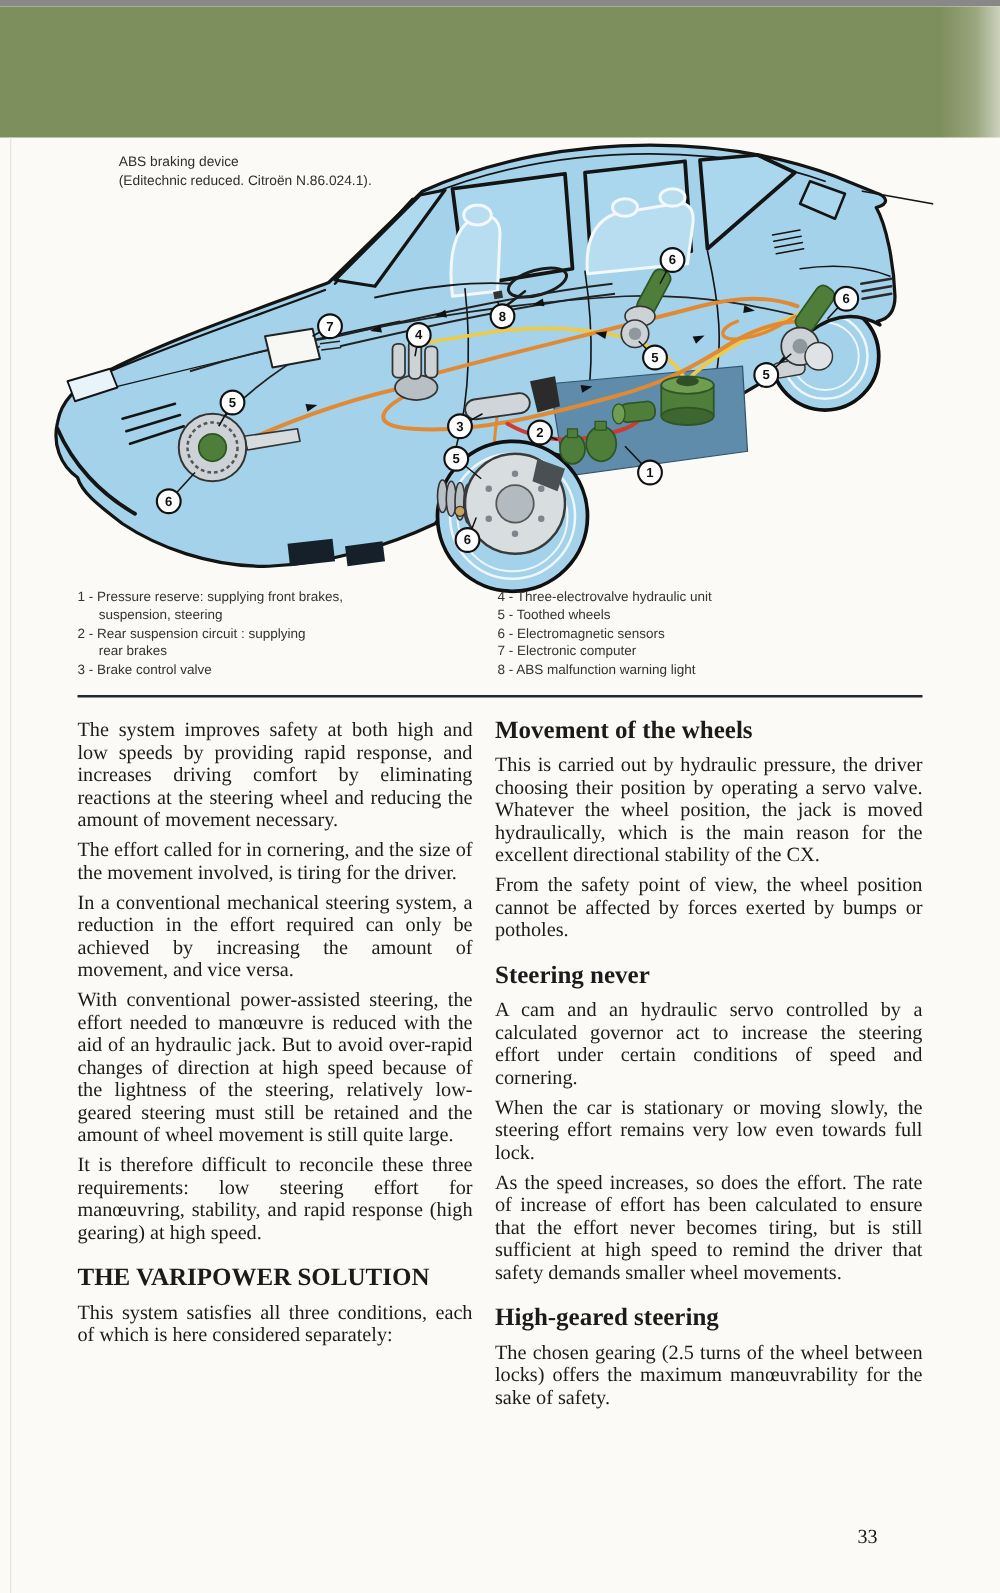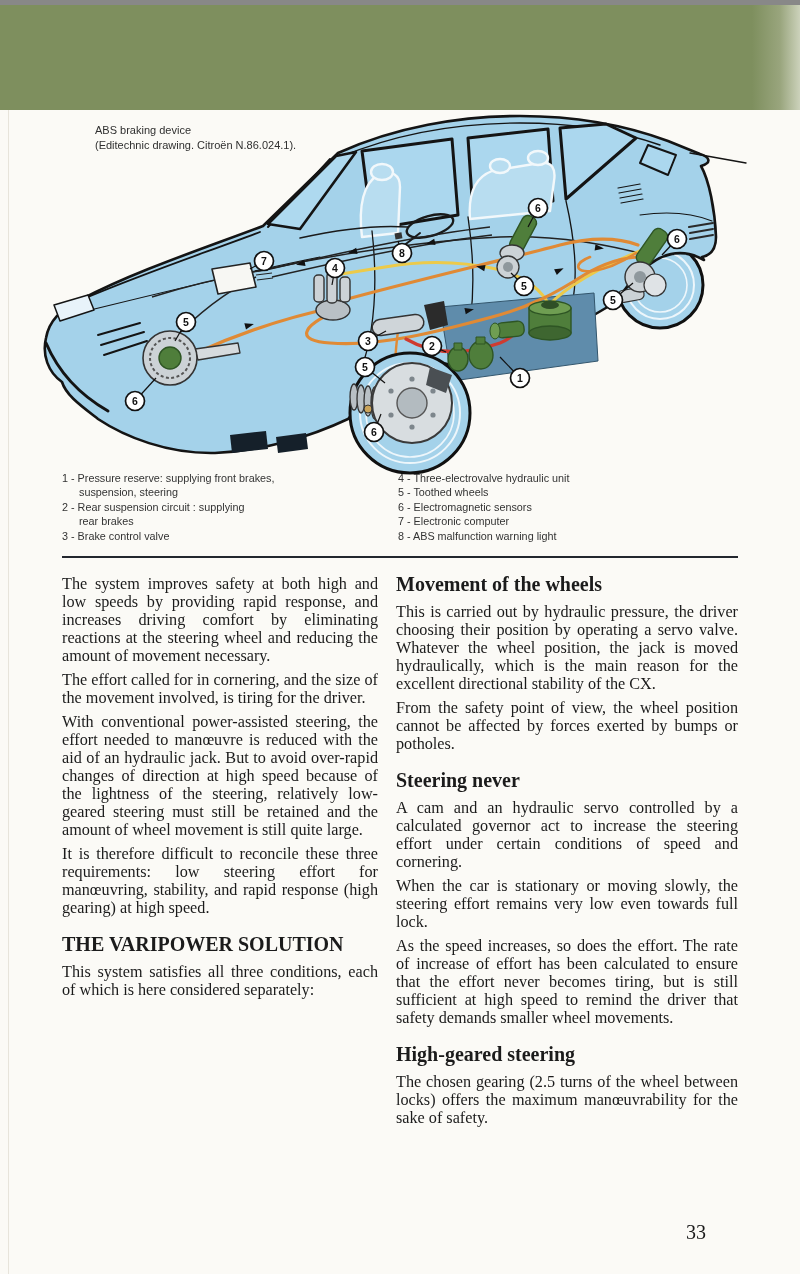--- a/index.html
+++ b/index.html
@@ -25,33 +25,33 @@
   .lg-item{padding-left:17px;}
   .lg-line.first{margin-left:-17px;}
   .rule{position:absolute;left:62px;top:551px;width:676px;height:2px;background:#23272e;}
   .col{position:absolute;top:570px;text-align:justify;font-size:16.2px;line-height:18px;
     -webkit-hyphens:auto;hyphens:auto;}
   .col-left{left:62px;width:316px;}
   .col-right{left:396px;width:342px;}
   .col p{margin:0 0 6px 0;}
   .col h3{margin:18px 0 10px 0;font-size:20px;line-height:18px;font-weight:bold;}
   .col > :first-child{margin-top:0;}
-  .pageno{position:absolute;left:686px;top:1216px;font-size:20px;}
+  .pageno{position:absolute;left:686px;top:1216px;font-size:16px;}
 </style>
 </head>
 <body>
 
 <div class="page">
 
   <div class="band"></div>
   <div class="gutter"></div>
 
   <div class="caption">
     <div>ABS braking device</div>
-    <div>(Editechnic drawing. Citroën N.86.024.1).</div>
+    <div>(Editechnic reduced. Citroën N.86.024.1).</div>
   </div>
 
   <svg class="figure-svg" width="800" height="365" viewBox="0 105 800 365" xmlns="http://www.w3.org/2000/svg">
 
     <g>
       <circle cx="660" cy="280" r="43" fill="#a4d2ea" stroke="#101010" stroke-width="3"></circle>
       <circle cx="660" cy="280" r="34" fill="none" stroke="#edf6fb" stroke-width="2"></circle>
       <circle cx="660" cy="280" r="27" fill="none" stroke="#edf6fb" stroke-width="1.6"></circle>
     </g>
 
@@ -313,20 +313,21 @@
       <div class="lg-item">
         <div class="lg-line first">8 - ABS malfunction warning light</div>
       </div>
     </div>
 
   <div class="rule"></div>
 
   <div class="col col-left" id="col-left">
       <p>The system improves safety at both high and low speeds by providing rapid response, and increases driving comfort by eliminating reactions at the steering wheel and reducing the amount of movement necessary.</p>
       <p>The effort called for in cornering, and the size of the movement involved, is tiring for the driver.</p>
+      <p>In a conventional mechanical steering system, a reduction in the effort required can only be achieved by increasing the amount of movement, and vice versa.</p>
       <p>With conventional power-assisted steering, the effort needed to manœuvre is reduced with the aid of an hydraulic jack. But to avoid over-rapid changes of direction at high speed because of the lightness of the steering, relatively low-geared steering must still be retained and the amount of wheel movement is still quite large.</p>
       <p>It is therefore difficult to reconcile these three requirements: low steering effort for manœuvring, stability, and rapid response (high gearing) at high speed.</p>
       <h3>THE VARIPOWER SOLUTION</h3>
       <p>This system satisfies all three conditions, each of which is here considered separately:</p>
     </div>
   <div class="col col-right" id="col-right">
       <h3>Movement of the wheels</h3>
       <p>This is carried out by hydraulic pressure, the driver choosing their position by operating a servo valve. Whatever the wheel position, the jack is moved hydraulically, which is the main reason for the excellent directional stability of the CX.</p>
       <p>From the safety point of view, the wheel position cannot be affected by forces exerted by bumps or potholes.</p>
       <h3>Steering never</h3>

